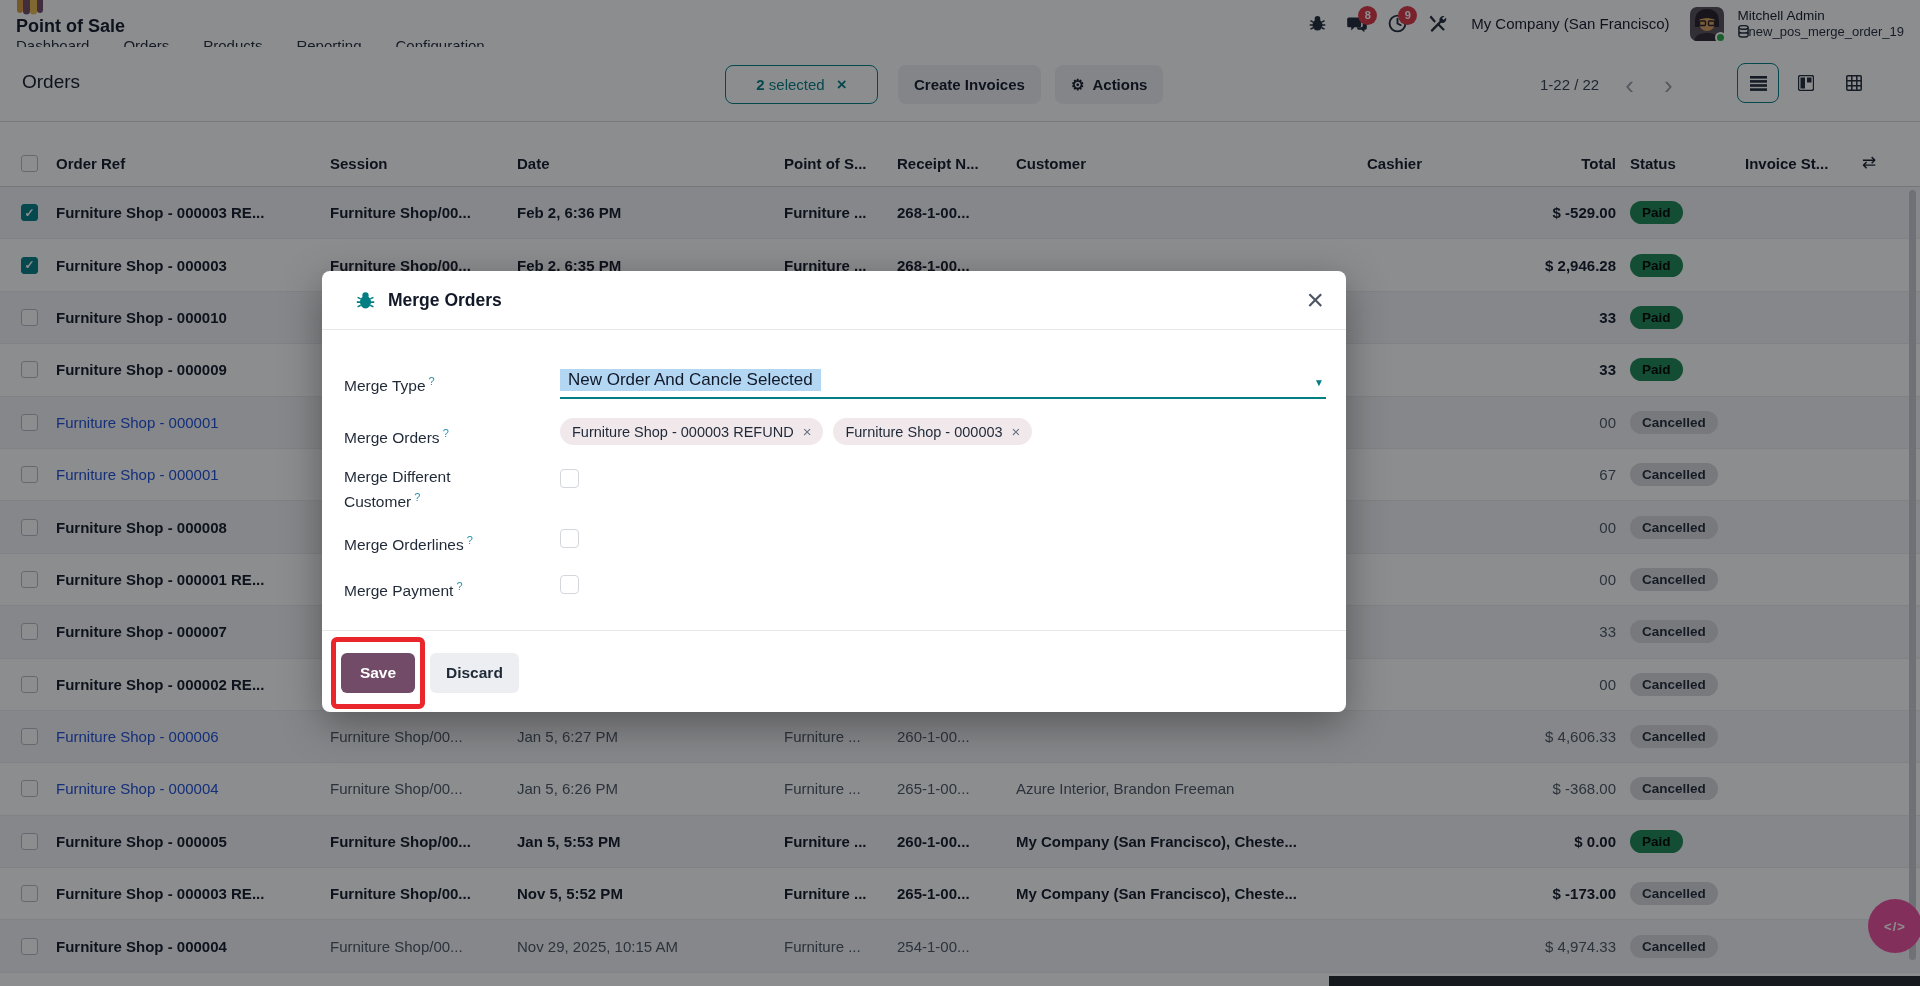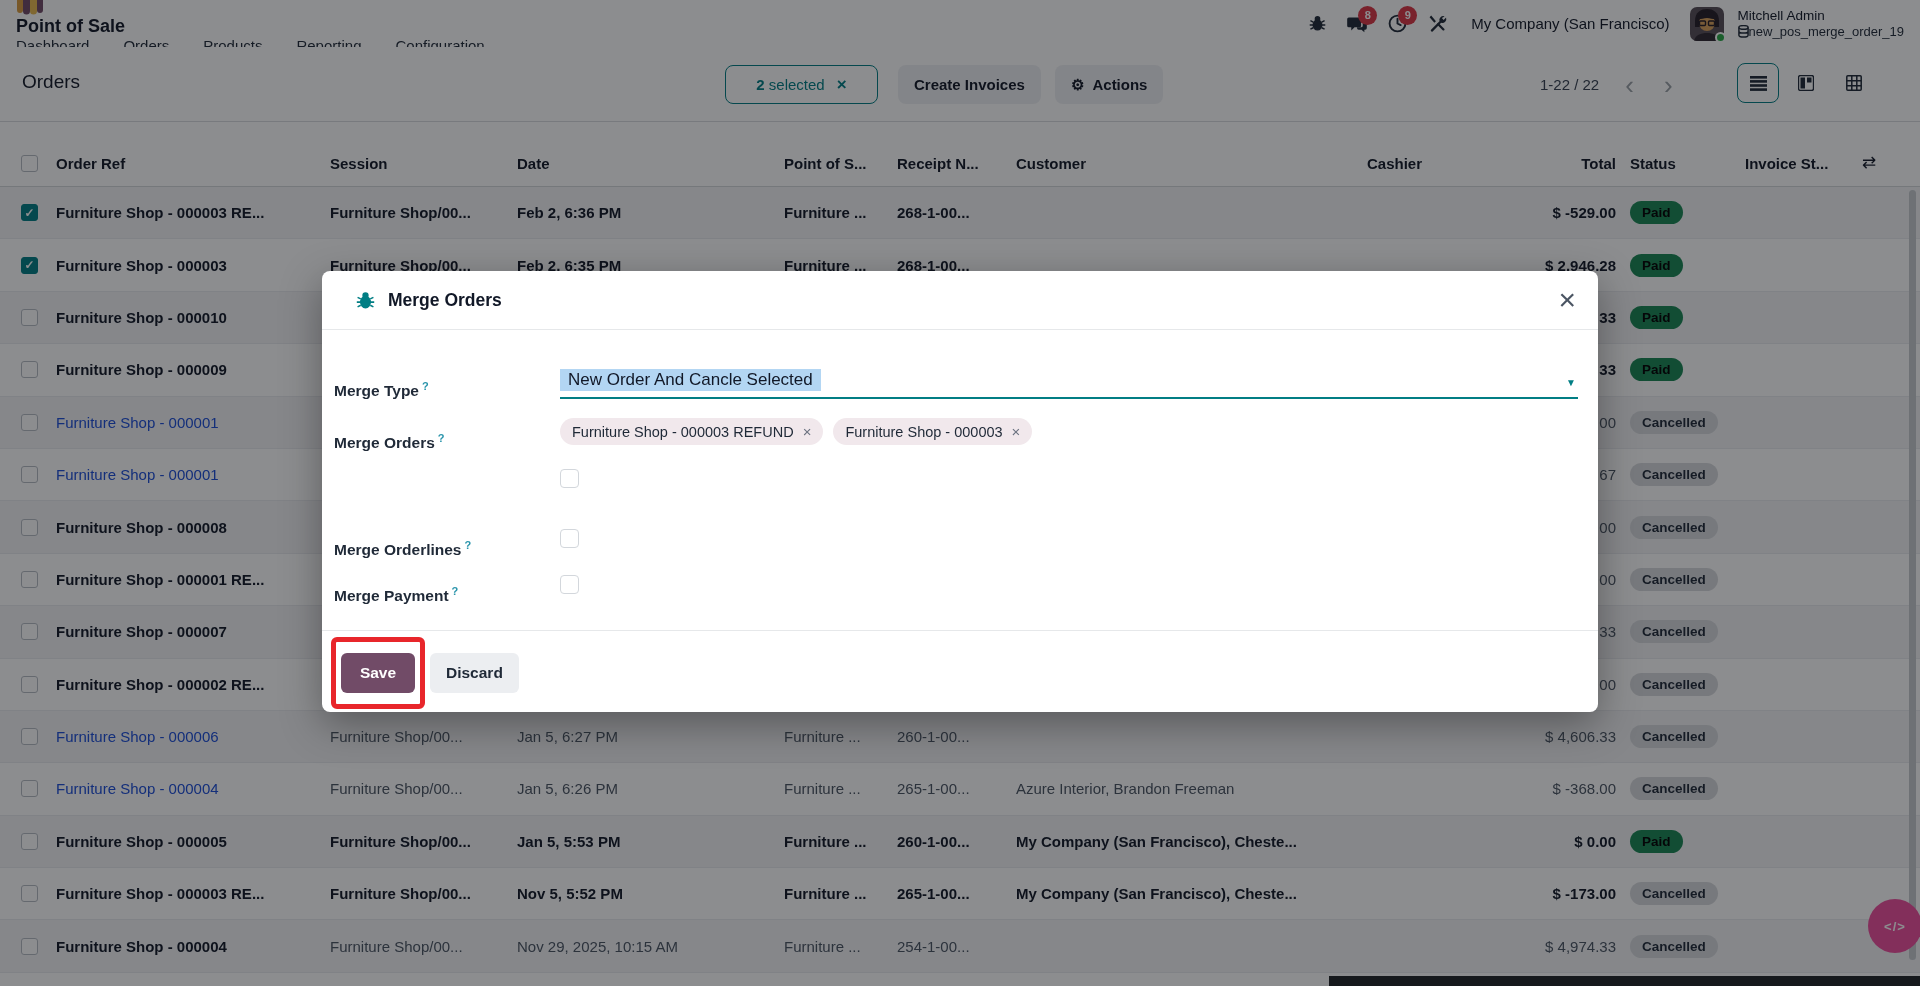--- a/index.html
+++ b/index.html
@@ -89,28 +89,28 @@
   .vscroll { position:absolute; left:1909px; top:190px; width:7px; height:770px;
     background:#c6cacf; border-radius:4px; z-index:4; }
   .dark-strip { position:absolute; left:1329px; top:976px; width:591px; height:10px;
     background:#202429; z-index:6; }
   .fab { position:absolute; left:1868px; top:899px; width:54px; height:54px; border-radius:50%;
     background:var(--fab-pink); color:#fff; display:flex; align-items:center; justify-content:center;
     font-size:13px; font-weight:700; z-index:5; cursor:pointer; letter-spacing:1px; }
 
   
   .overlay { position:absolute; inset:0; background:rgba(10,12,16,0.47); z-index:50; }
-  .modal { position:absolute; left:322px; top:271px; width:1276px; height:441px; background:#fff;
+  .modal { position:absolute; left:322px; top:271px; width:1024px; height:441px; background:#fff;
     border-radius:8px; z-index:60; box-shadow:0 12px 40px rgba(0,0,0,.35); }
   .m-header { position:absolute; top:0; left:0; right:0; height:59px; display:flex;
     align-items:center; padding-left:34px; gap:13px; border-bottom:1px solid #e6e8ea; }
   .m-title { font-size:17.5px; font-weight:700; color:#111827; }
   .m-close { position:absolute; right:22px; top:10px; font-size:30px; font-weight:300;
     color:#4b5563; cursor:pointer; line-height:38px; }
-  .m-label { position:absolute; left:12px; font-size:15.5px; color:#1f2937; line-height:30px;font-weight:bold; }
+  .m-label { position:absolute; left:22px; font-size:15.5px; color:#1f2937; line-height:20px; }
   .m-help { font-size:11px; color:#2994ab; vertical-align:super; margin-left:3px; }
   .mt-field { position:absolute; left:238px; right:20px; top:92px; height:36px;
     border-bottom:2px solid var(--accent); cursor:pointer; }
   .mt-value { display:inline-block; margin-top:6px; font-size:17px; color:#111827;
     background:var(--sel-blue); padding:1px 8px; }
   .mt-caret { position:absolute; right:2px; bottom:9px; font-size:10px; color:var(--accent); }
   .tags { position:absolute; left:238px; top:147px; display:flex; gap:10px; }
   .tag { background:#f1e8ec; border-radius:14px; padding:5px 12px; font-size:14.5px;
     color:#1f2937; display:flex; align-items:center; gap:9px; white-space:nowrap; }
   .tag-x { color:#6b7280; font-size:15px; cursor:pointer; }
@@ -538,20 +538,23 @@
         <span class="tag">
           <span>Furniture Shop - 000003 REFUND</span>
           <span class="tag-x">×</span>
         </span>
         <span class="tag">
           <span>Furniture Shop - 000003</span>
           <span class="tag-x">×</span>
         </span>
       </div>
 
+    <div class="m-label" style="top:196px;width:172px">
+      <span>Merge Different Customer</span><sup class="m-help">?</sup>
+    </div>
     <span class="m-cb" style="top:198px"></span>
 
     <div class="m-label" style="top:259px">
       <span>Merge Orderlines</span><sup class="m-help">?</sup>
     </div>
     <span class="m-cb" style="top:258px"></span>
 
     <div class="m-label" style="top:305px">
       <span>Merge Payment</span><sup class="m-help">?</sup>
     </div>

